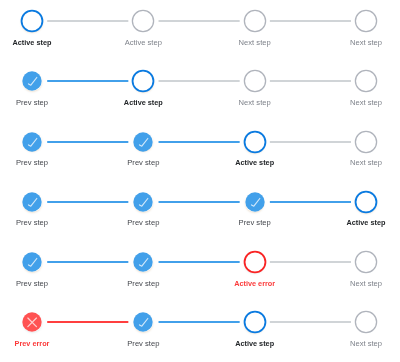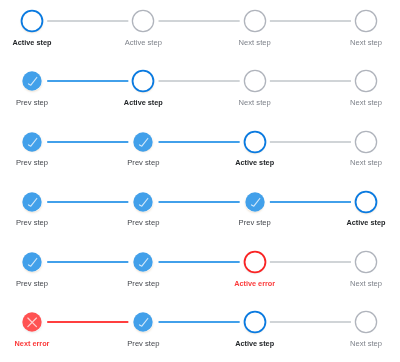--- a/index.html
+++ b/index.html
@@ -246,21 +246,21 @@
         <line class="connector conn-inactive" x1="269.87" y1="21.00" x2="351.00" y2="21.00" stroke="#d0d4d7" stroke-width="1.9"></line>
       </svg>
     <div class="step" style="left:32.00px">
       <div class="node">
           <div class="shadow" style="left:6.50px;top:6.80px;width:19.00px;height:19.00px;box-shadow:0 1px 2px rgba(150,180,190,.26)"></div>
           <svg class="glyph" width="32" height="32" viewBox="0 0 32 32">
             <circle cx="16" cy="16" r="9.7" fill="#ff5252"></circle>
             <path d="M11.85 12.05 L20.45 20.65 M20.45 12.05 L11.85 20.65" fill="none" stroke="#ffffff" stroke-opacity="0.72" stroke-width="1.25" stroke-linecap="round"></path>
           </svg>
         </div>
-      <div class="label l-error">Next error</div>
+      <div class="label l-error">Prev error</div>
     </div>
     <div class="step" style="left:143.33px">
       <div class="node">
           <div class="shadow" style="left:6.50px;top:6.80px;width:19.00px;height:19.00px;box-shadow:0 1px 2px rgba(196,160,110,.30)"></div>
           <svg class="glyph" width="32" height="32" viewBox="0 0 32 32">
             <circle cx="16" cy="16" r="9.7" fill="#42a0ea"></circle>
             <path d="M12.5 18.9 L14.8 20.2 L20.8 12.5" fill="none" stroke="#ffffff" stroke-opacity="0.75" stroke-width="1.2" stroke-linecap="round" stroke-linejoin="round"></path>
           </svg>
         </div>
       <div class="label l-prev">Prev step</div>

